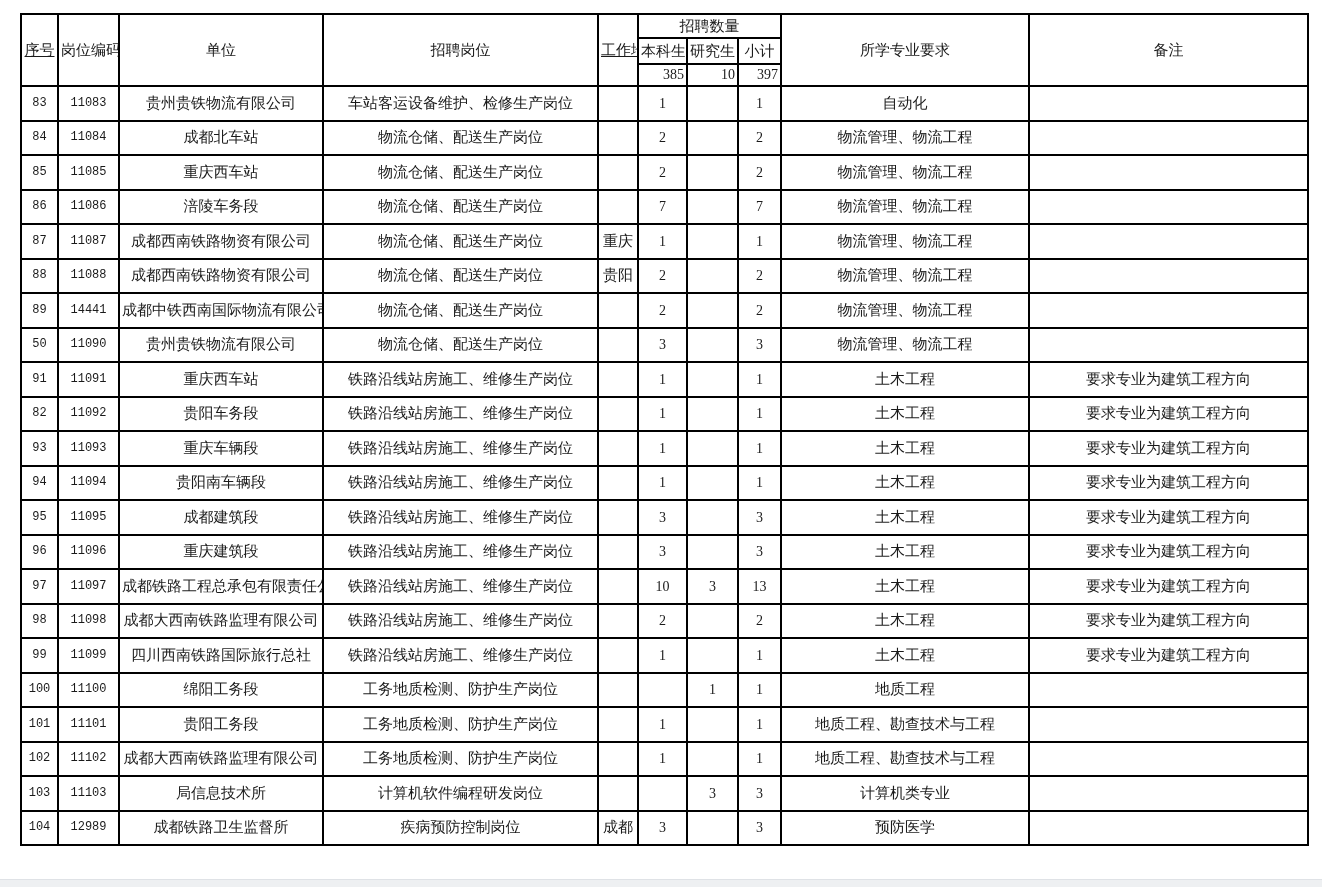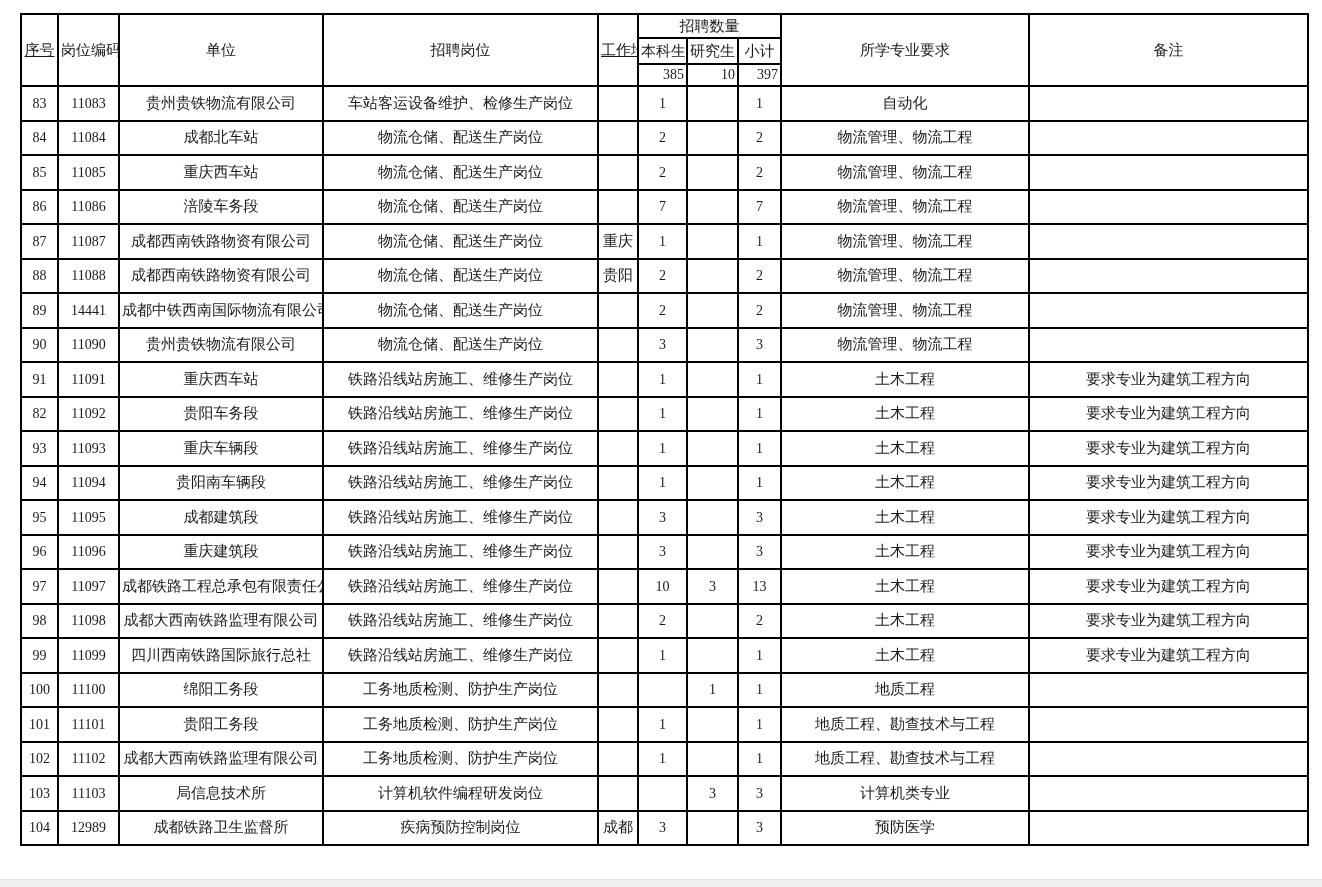--- a/index.html
+++ b/index.html
@@ -27,21 +27,21 @@
     line-height:1.25;
     overflow:hidden;
     white-space:nowrap;
   }
   thead tr.h1 th{height:22px;}
   thead tr.h2 th{height:24px;border-radius:9px;}
   thead tr.h3 th{height:20px;font-size:14px;text-align:right;}
   th.wrap{white-space:normal;line-height:1.15;text-decoration:underline;}
   tbody td{height:32.5px;}
   td.c-major, td.c-remark{text-align:left;padding-left:4px;}
-  td.c-no, td.c-code{font-size:14px;}
+  td.c-no, td.c-code{font-size:12px;font-family:Liberation Mono, monospace;}
   td.c-ug, td.c-pg, td.c-sub{font-size:14px;}
   .bottom-strip{
     position:absolute;left:0;top:879px;width:1322px;height:8px;
     background:#eef0f2;border-top:1px solid #dfe2e6;
   }
 </style>
 </head>
 <body>
 
 <div class="page">
@@ -159,21 +159,21 @@
           <td class="c-unit">成都中铁西南国际物流有限公司</td>
           <td class="c-position">物流仓储、配送生产岗位</td>
           <td class="c-location"></td>
           <td class="c-ug">2</td>
           <td class="c-pg"></td>
           <td class="c-sub">2</td>
           <td class="c-major">物流管理、物流工程</td>
           <td class="c-remark"></td>
         </tr>
         <tr>
-          <td class="c-no">90</td>
+          <td class="c-no">50</td>
           <td class="c-code">11090</td>
           <td class="c-unit">贵州贵铁物流有限公司</td>
           <td class="c-position">物流仓储、配送生产岗位</td>
           <td class="c-location"></td>
           <td class="c-ug">3</td>
           <td class="c-pg"></td>
           <td class="c-sub">3</td>
           <td class="c-major">物流管理、物流工程</td>
           <td class="c-remark"></td>
         </tr>

